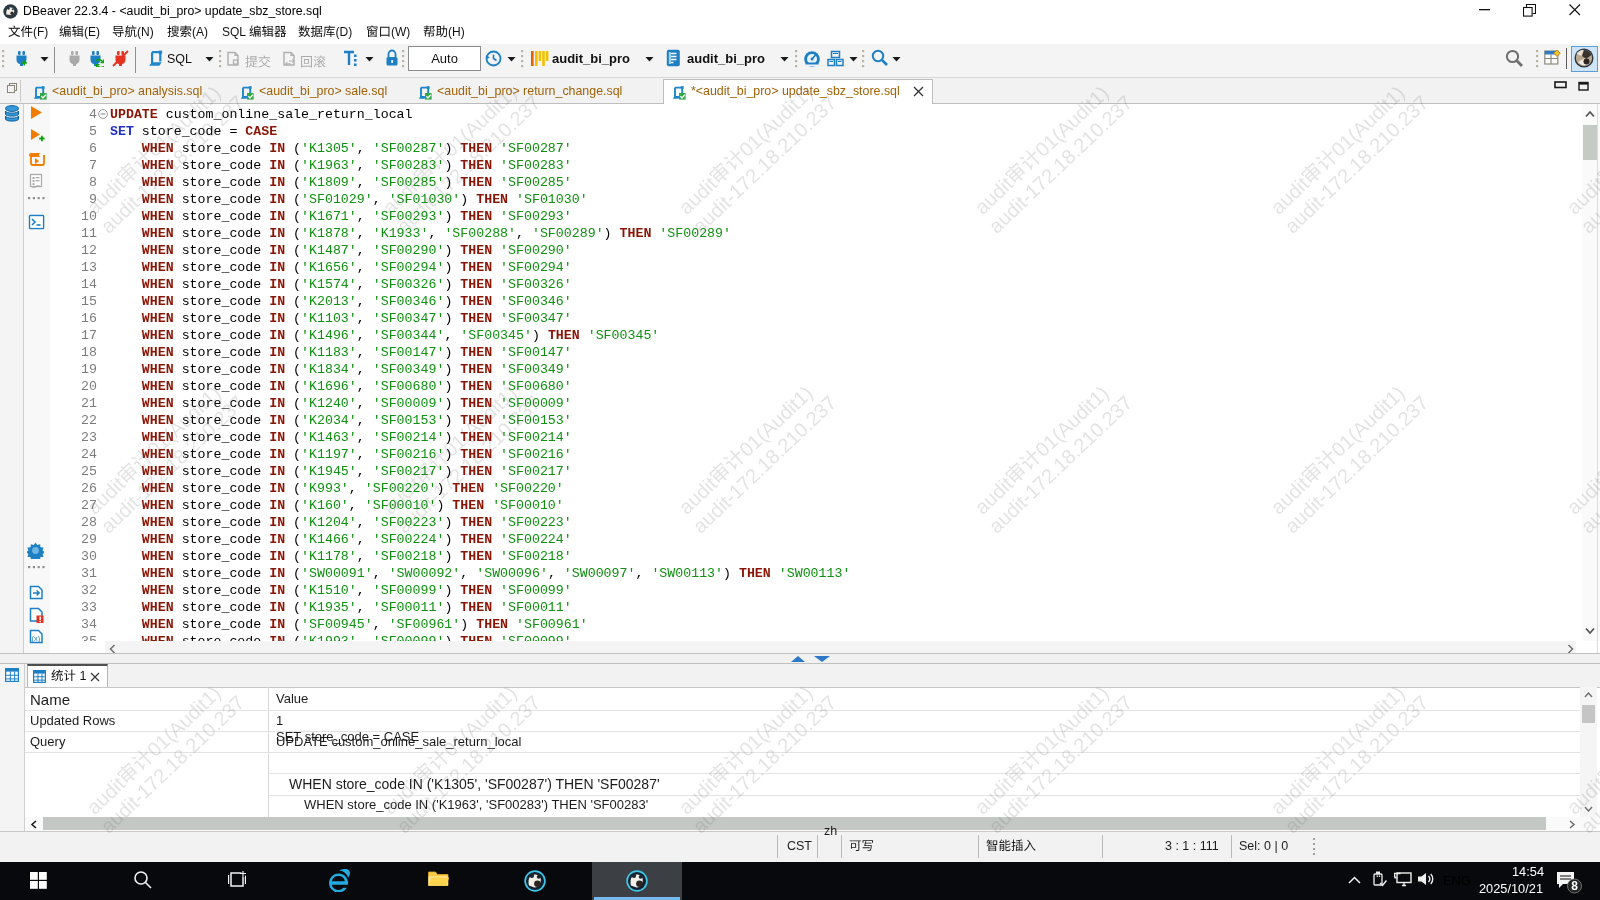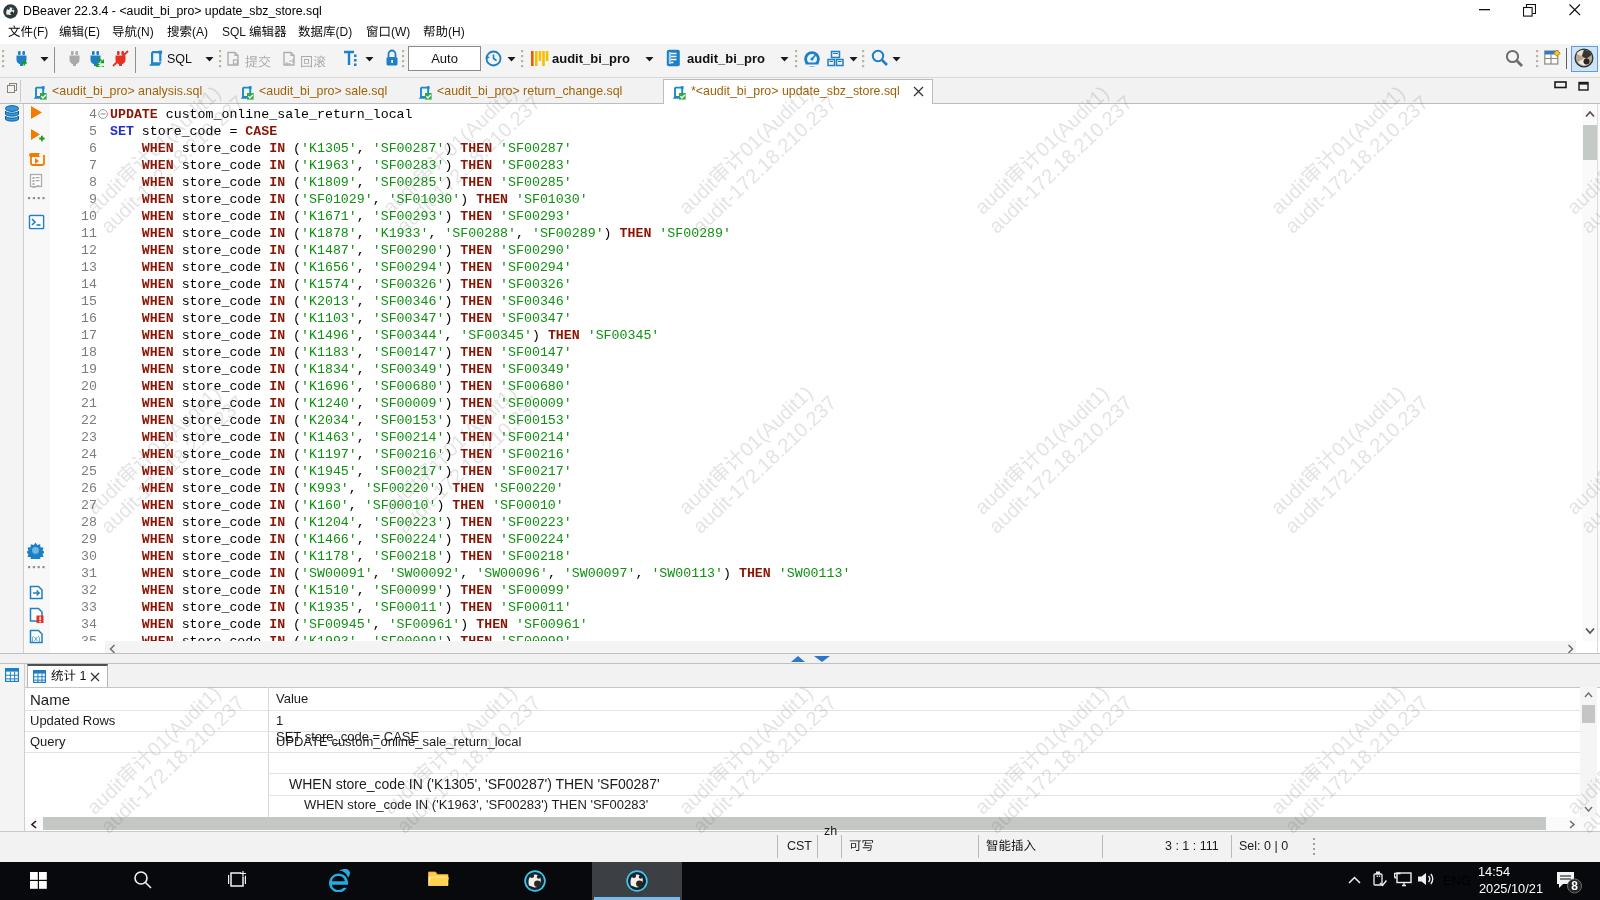--- a/index.html
+++ b/index.html
@@ -795,19 +795,19 @@
     <rect x="3" y="1" width="14" height="9.5" fill="none" stroke="#eee" stroke-width="1.4"></rect>
     <path d="M8 13.5 h4 M10 10.5 v3" stroke="#eee" stroke-width="1.3"></path>
     <path d="M0.5 5.5 v-4 h6" stroke="#eee" stroke-width="1.3" fill="none"></path>
     <rect x="0.5" y="4.5" width="2" height="2" fill="#eee"></rect>
   </svg>
 <svg class="abs" style="left:1417px;top:871px;z-index:61" width="18" height="16" viewBox="0 0 18 16">
     <path d="M1 5.5 h3.5 L9 2 v12 L4.5 10.5 H1 z" fill="#eee"></path>
     <path d="M11.5 5 a4.5 4.5 0 0 1 0 6 M13.8 3 a7.5 7.5 0 0 1 0 10" stroke="#eee" stroke-width="1.4" fill="none"></path>
   </svg>
 <div class="abs" style="left:1443px;top:873px;font-size:12.8px;color:#000000;z-index:61">ENG</div>
-<div class="abs" style="left:1478px;top:864px;width:66px;text-align:left;font-size:12.8px;color:#fff;z-index:61">14:54</div>
+<div class="abs" style="left:1478px;top:864px;width:66px;text-align:right;font-size:12.8px;color:#fff;z-index:61">14:54</div>
 <div class="abs" style="left:1478px;top:881px;width:66px;text-align:center;font-size:12.8px;color:#fff;z-index:61">2025/10/21</div>
 <svg class="abs" style="left:1556px;top:870px;z-index:61" width="26" height="24" viewBox="0 0 26 24">
     <path d="M1 2 h17 v12 h-11 l-4 4 v-4 h-2 z" fill="#f4f4f4"></path>
     <path d="M4 6 h11 M4 9 h11" stroke="#0a0a0a" stroke-width="1.2"></path>
     <circle cx="18.5" cy="16" r="7" fill="#232425" stroke="#6f6f70" stroke-width="1"></circle>
     <text x="18.5" y="20.2" font-size="12" font-weight="bold" fill="#fff" text-anchor="middle" font-family="Liberation Sans">8</text>
   </svg>
 </body></html>

